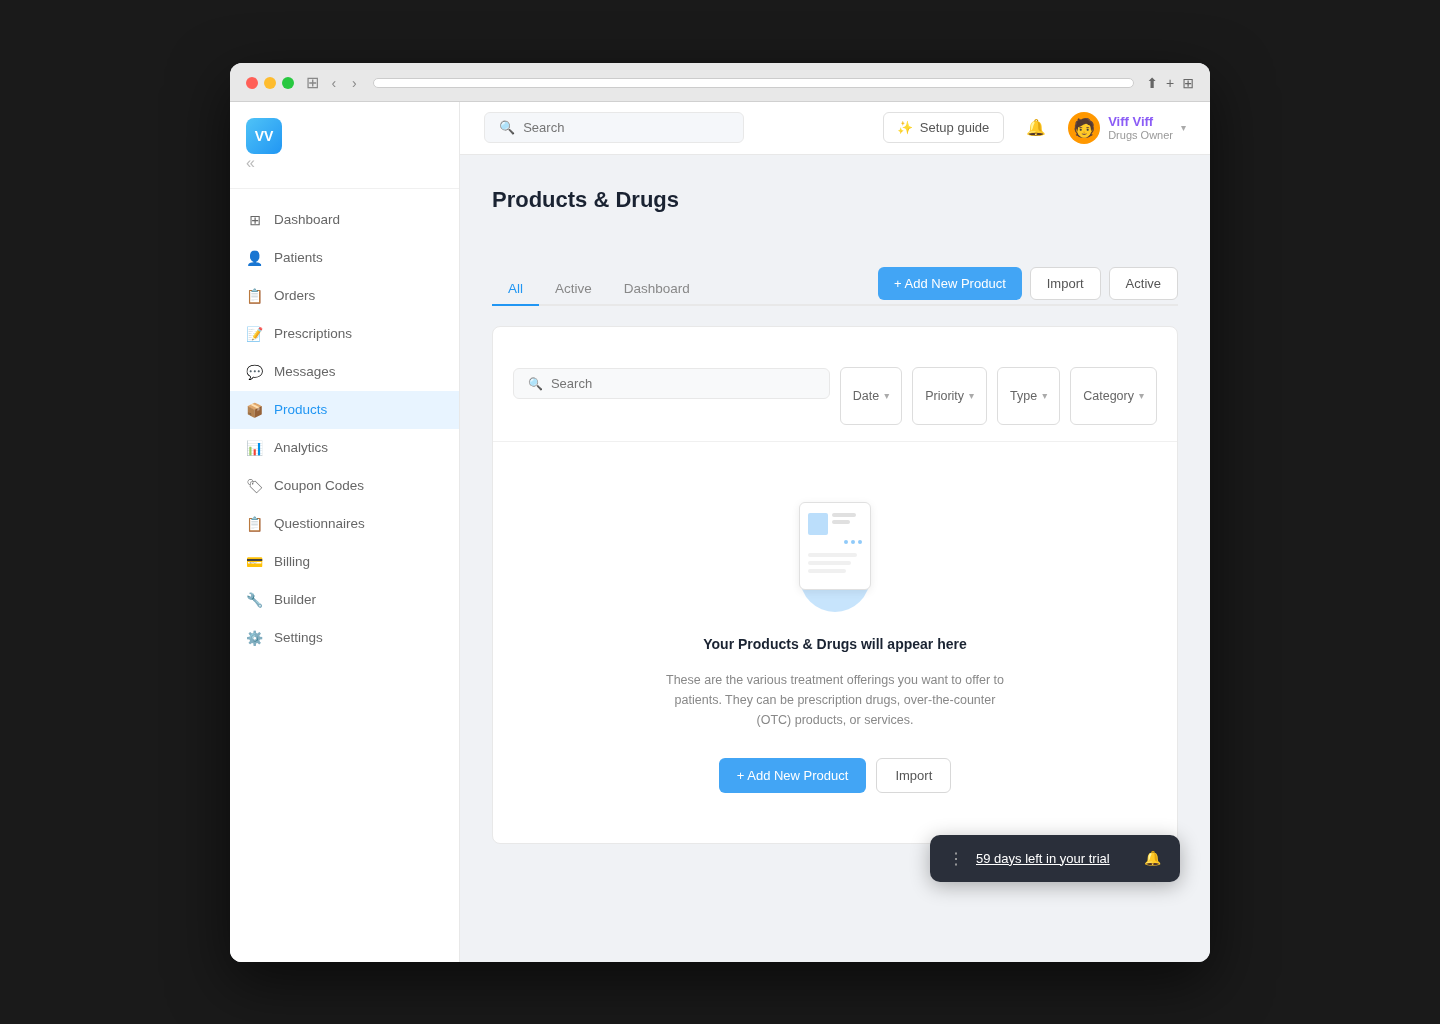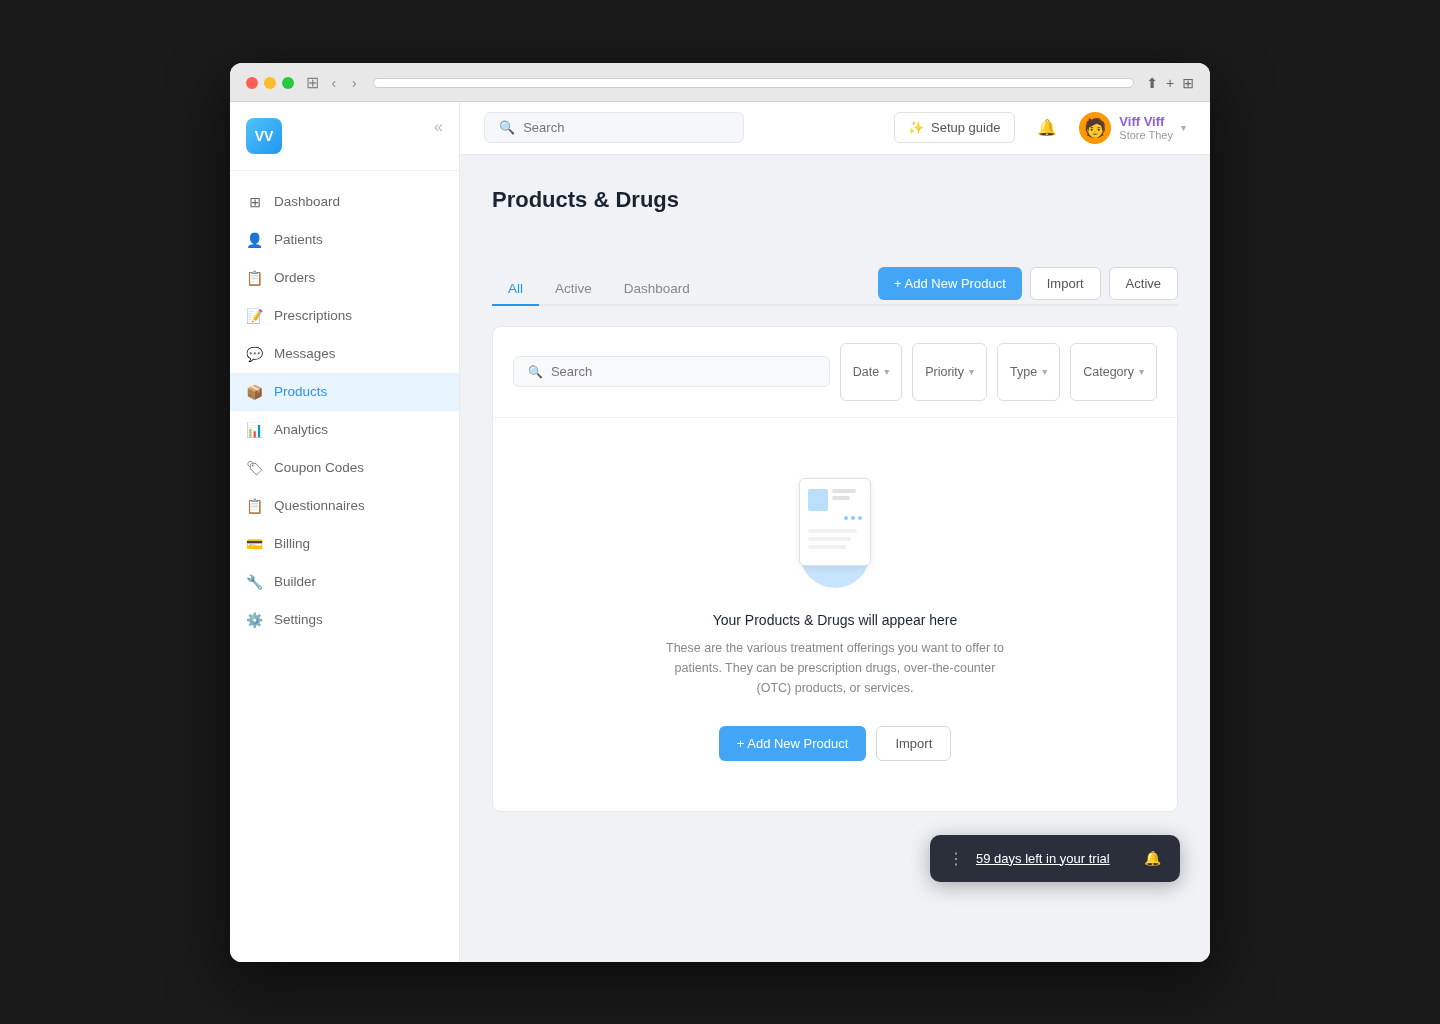--- a/index.html
+++ b/index.html
@@ -108,20 +108,21 @@
       padding: 0;
       flex-shrink: 0;
     }
 
     .sidebar-header {
       padding: 16px;
       display: flex;
       align-items: flex-start;
       justify-content: space-between;
       border-bottom: 1px solid #f0f0f0;
+      flex-direction: column;
     }
 
     .logo-avatar {
       width: 36px;
       height: 36px;
       background: linear-gradient(135deg, #4fc3f7, #2196f3);
       border-radius: 8px;
       display: flex;
       align-items: center;
       justify-content: center;
@@ -392,20 +393,21 @@
       display: flex;
       align-items: center;
       gap: 5px;
       background: #fff;
       border: 1px solid #ddd;
       border-radius: 6px;
       padding: 21px 12px;
       font-size: 12.5px;
       color: #666;
       cursor: pointer;
+      margin-top: 24px;
     }
 
     .filter-btn .chevron {
       font-size: 10px;
       color: #aaa;
     }
 
     
     .empty-state {
       display: flex;
@@ -502,23 +504,23 @@
     }
 
     .doc-body-line {
       height: 4px;
       background: #f0f0f0;
       border-radius: 2px;
     }
 
     .empty-title {
       font-size: 14px;
-      font-weight: 400;
+      font-weight: 700;
       color: #1a2332;
-      margin-bottom: 10px;
+      margin-bottom: 18px;
       text-align: center;
     }
 
     .empty-desc {
       font-size: 12.5px;
       color: #888;
       text-align: center;
       max-width: 340px;
       line-height: 1.6;
       margin-bottom: 28px;
@@ -687,21 +689,21 @@
         <div class="nav-actions">
           <button class="setup-guide-btn">
             <span>✨</span>
             <span>Setup guide</span>
           </button>
           <button class="notification-btn">🔔</button>
           <div class="user-info">
             <div class="user-avatar">🧑</div>
             <div class="user-details">
               <span class="user-name">Viff Viff</span>
-              <span class="user-role">Store They</span>
+              <span class="user-role">Drugs Owner</span>
             </div>
             <span class="user-chevron">▾</span>
           </div>
         </div>
       </div>
 
       <div class="page-content">
         <h1 class="page-title">Products &amp; Drugs</h1>
 
         <div class="tabs">

